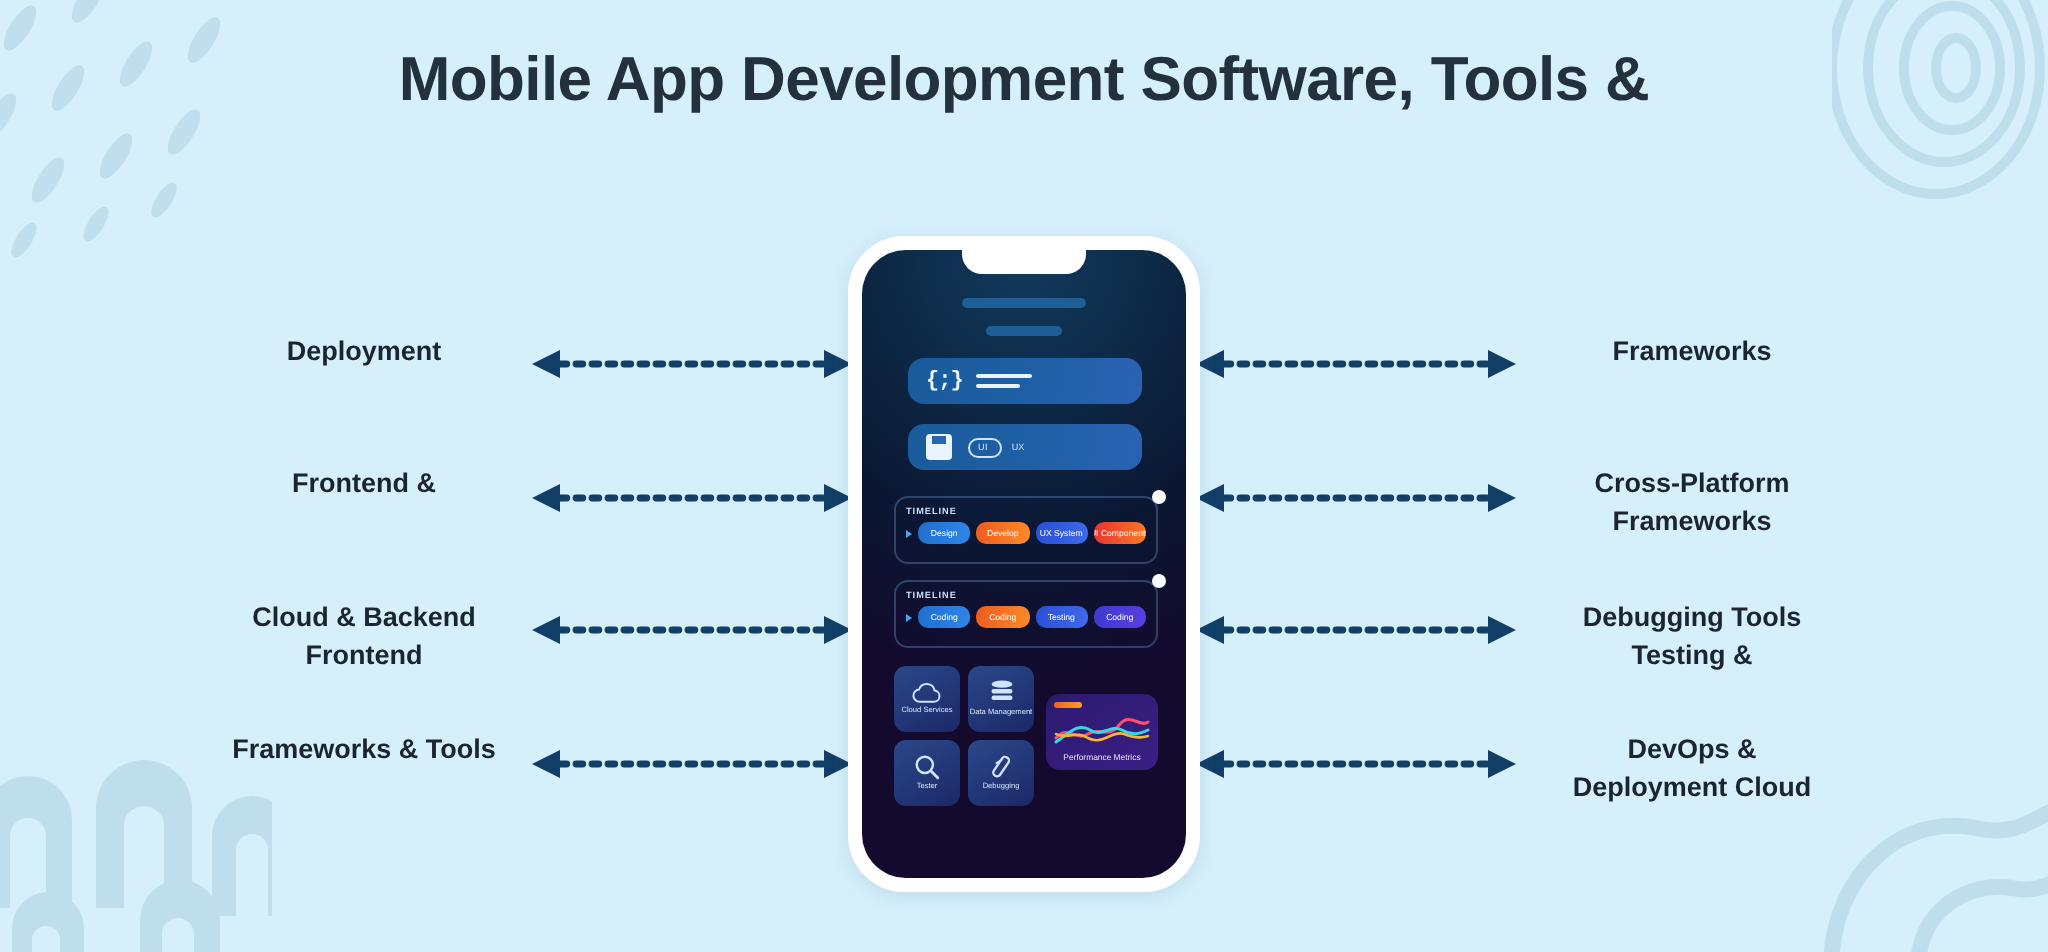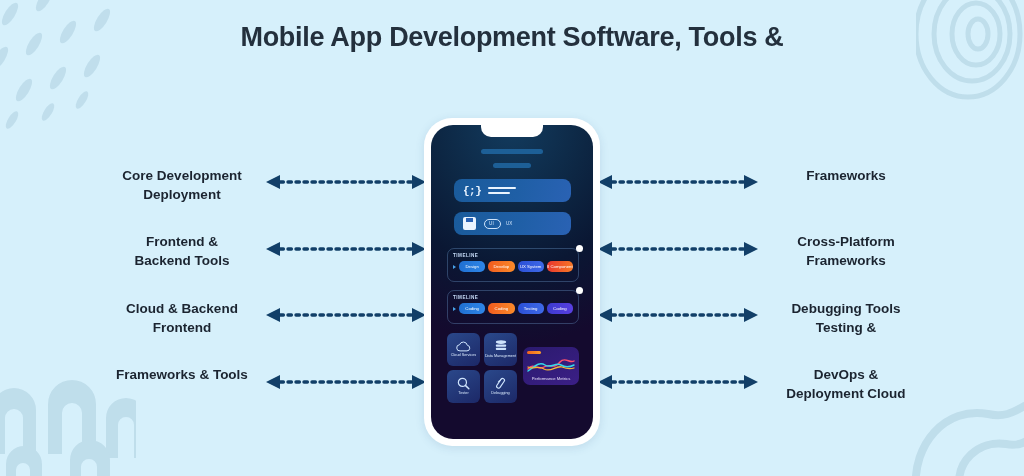--- a/index.html
+++ b/index.html
@@ -32,21 +32,21 @@
   .deco-br { left: 902px; top: 382px; }
 
   
   .title {
     position: absolute;
     left: 0;
     top: 22px;
     width: 1024px;
     text-align: center;
     color: #23303d;
-    font-size: 27px;
+    font-size: 31px;
     font-weight: bold;
     line-height: 1.17;
     letter-spacing: -0.3px;
   }
   .title .tline { display: block; }
 
   
   .label {
     position: absolute;
     color: #1b2430;
@@ -337,26 +337,24 @@
       <path d="M14 108 C10 62 44 24 86 32 C112 38 120 20 140 18"></path>
       <path d="M58 110 C52 78 78 58 104 62 C124 66 130 52 142 50"></path>
     </g>
   </svg>
 
   <div class="title">
     <span class="tline">Mobile App Development Software, Tools &amp;</span>
   </div>
 
   <div class="label label-left row0">
-    <div>Core Development</div>
     <div>Deployment</div>
   </div>
   <div class="label label-left row1">
     <div>Frontend &amp;</div>
-    <div>Backend Tools</div>
   </div>
   <div class="label label-left row2">
     <div>Cloud &amp; Backend</div>
     <div>Frontend</div>
   </div>
   <div class="label label-left row3">
     <div>Frameworks &amp; Tools</div>
   </div>
 
   <div class="label label-right row0">

